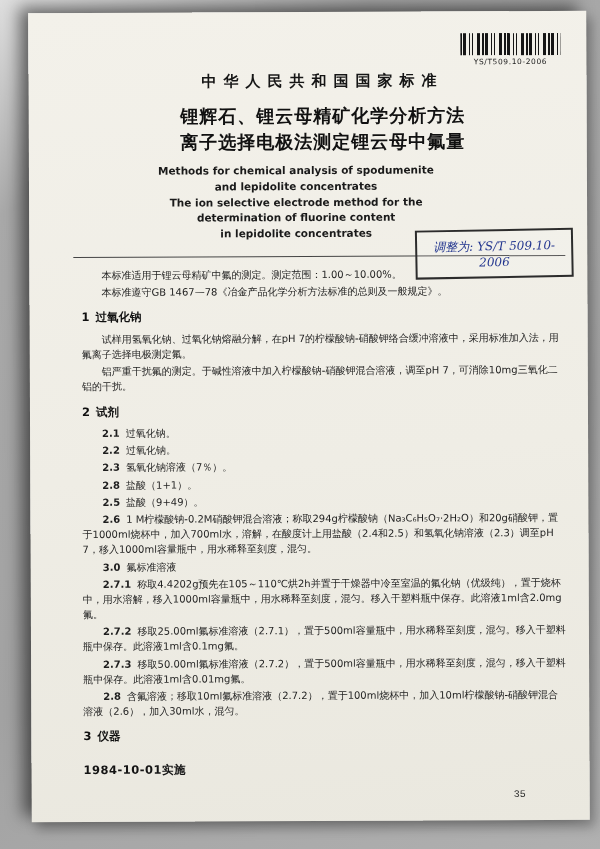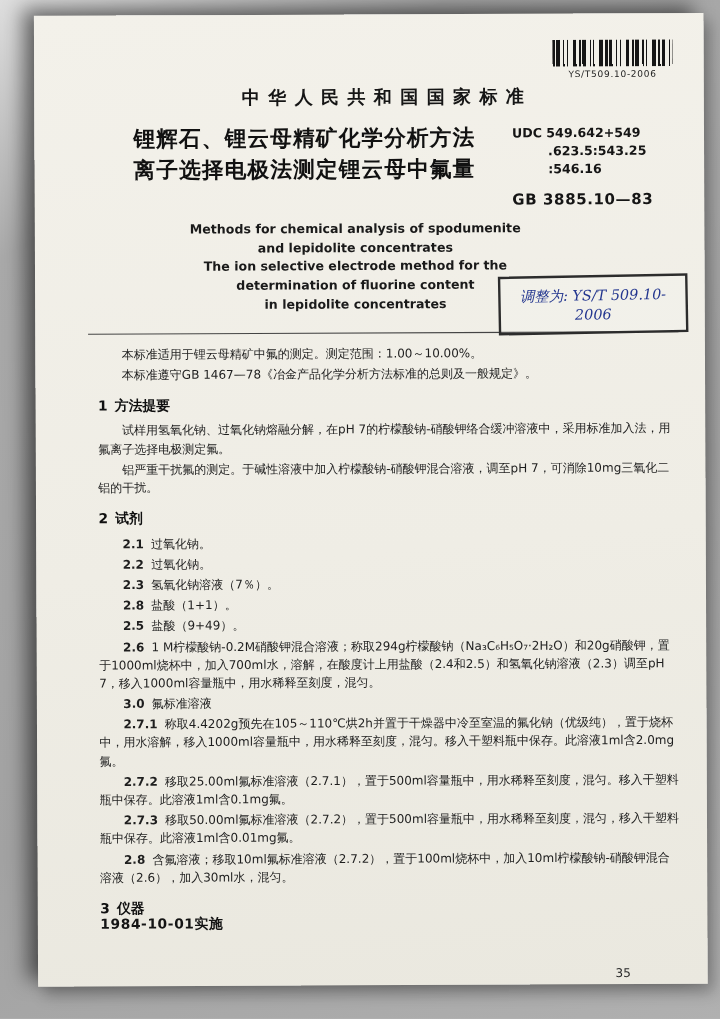--- a/index.html
+++ b/index.html
@@ -61,67 +61,61 @@
   .blk.p { text-indent:2em; }
   .blk.item { text-indent:2em; }
   .blk.h { font-weight:bold; font-size:11.5px; margin:9px 0 5px; color:#101010; }
   .blk .num { font-weight:bold; margin-right:6px; }
 
   .footer {
     position:absolute; left:52px; right:26px; bottom:44px;
     display:flex; justify-content:space-between;
     font-weight:bold; font-size:11.5px; color:#141414; letter-spacing:.5px;
   }
-  .page-no { position:absolute; right:64px; bottom:3px; font-size:10px; color:#2a2a2a; }
+  .page-no { position:absolute; right:64px; bottom:20px; font-size:10px; color:#2a2a2a;font-family:Liberation Mono, monospace; }
 </style>
 </head>
 <body>
 
 <div class="scan">
   <div class="paper">
     <div class="content">
 
       <div class="barcode-wrap">
         <div class="bars"></div>
         <div class="barcode-label">YS/T509.10-2006</div>
       </div>
 
       <div class="org-title">中华人民共和国国家标准</div>
 
       <div class="title-row">
         <div class="cn-title">
           <div>锂辉石、锂云母精矿化学分析方法</div>
           <div>离子选择电极法测定锂云母中氟量</div>
         </div>
-        <div class="udc">
-          <div>UDC 549.642+549</div>
-          <div class="ind">.623.5:543.25</div>
-          <div class="ind">:546.16</div>
-          <div class="gbno">GB 3885.10—83</div>
-        </div>
       </div>
 
       <div class="en-title">
         <div>Methods for chemical analysis of spodumenite</div>
         <div>and lepidolite concentrates</div>
         <div>The ion selective electrode method for the</div>
         <div>determination of fluorine content</div>
         <div>in lepidolite concentrates</div>
       </div>
 
       <div class="stamp-box">
         <span>调整为: YS/T 509.10-2006</span>
       </div>
 
       <hr class="rule">
 
       <div id="doc-body">
           <div class="blk p"><span>本标准适用于锂云母精矿中氟的测定。测定范围：1.00～10.00%。</span></div>
           <div class="blk p"><span>本标准遵守GB 1467—78《冶金产品化学分析方法标准的总则及一般规定》。</span></div>
-          <div class="blk h"><span class="num">1</span><span>方法提要</span></div>
+          <div class="blk h"><span class="num">1</span><span>过氧化钠</span></div>
           <div class="blk p"><span>试样用氢氧化钠、过氧化钠熔融分解，在pH 7的柠檬酸钠-硝酸钾络合缓冲溶液中，采用标准加入法，用氟离子选择电极测定氟。</span></div>
           <div class="blk p"><span>铝严重干扰氟的测定。于碱性溶液中加入柠檬酸钠-硝酸钾混合溶液，调至pH 7，可消除10mg三氧化二铝的干扰。</span></div>
           <div class="blk h"><span class="num">2</span><span>试剂</span></div>
           <div class="blk item"><span class="num">2.1</span><span>过氧化钠。</span></div>
           <div class="blk item"><span class="num">2.2</span><span>过氧化钠。</span></div>
           <div class="blk item"><span class="num">2.3</span><span>氢氧化钠溶液（7％）。</span></div>
           <div class="blk item"><span class="num">2.8</span><span>盐酸（1+1）。</span></div>
           <div class="blk item"><span class="num">2.5</span><span>盐酸（9+49）。</span></div>
           <div class="blk item"><span class="num">2.6</span><span>1 M柠檬酸钠-0.2M硝酸钾混合溶液；称取294g柠檬酸钠（Na₃C₆H₅O₇·2H₂O）和20g硝酸钾，置于1000ml烧杯中，加入700ml水，溶解，在酸度计上用盐酸（2.4和2.5）和氢氧化钠溶液（2.3）调至pH 7，移入1000ml容量瓶中，用水稀释至刻度，混匀。</span></div>
           <div class="blk item"><span class="num">3.0</span><span>氟标准溶液</span></div>

